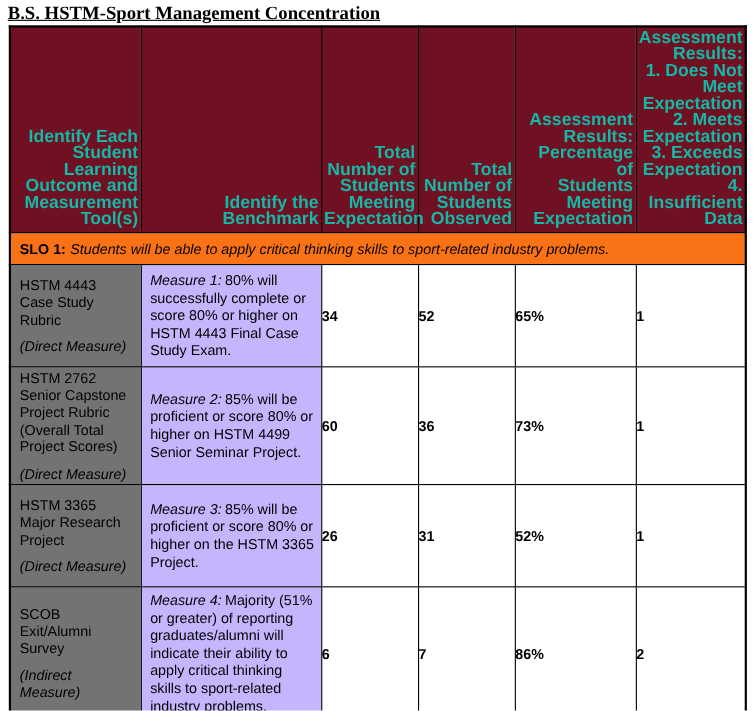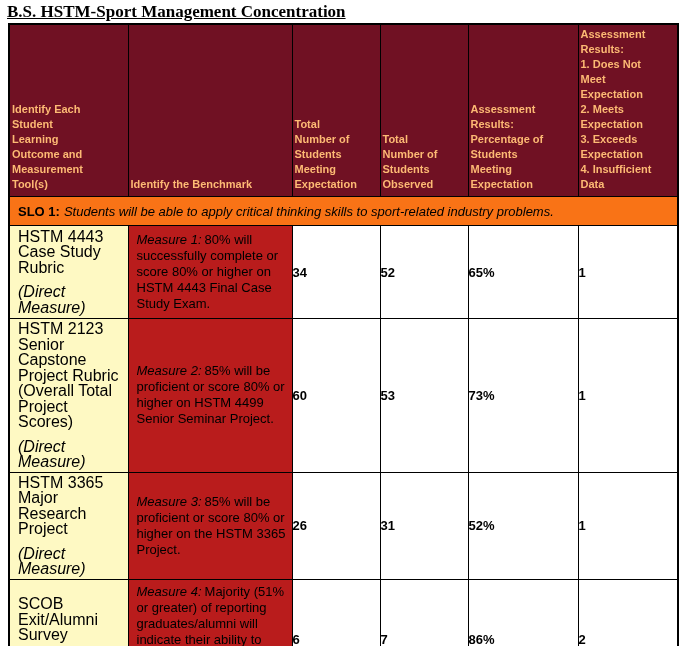--- a/index.html
+++ b/index.html
@@ -23,54 +23,54 @@
     border-collapse: collapse;
     table-layout: fixed;
     width: 671px;
     margin-left: 8px;
     border: 2px solid #000;
     border-bottom: 3px solid #000;
   }
   th, td { border: 1px solid #000; }
   thead th {
     background: #701123;
-    color: #fdba74;
+    color: #14b8a6;
     font-weight: bold;
-    font-size: 11px;
+    font-size: 16px;
     line-height: 15px;
-    text-align: left;
+    text-align: right;
     vertical-align: bottom;
     padding: 2px 2px 4px 2px;
     white-space: pre-line;
     height: 170px;
   }
   tr.slo-row td {
     background: #f97316;
     font-size: 13px;
     padding: 6px 8px;
     height: 29px;
     vertical-align: middle;
   }
   .slo-prefix { font-weight: bold; margin-right: 4px; }
   .slo-text { font-style: italic; }
   td.tool-cell {
     vertical-align: middle;
-    font-size: 16px;
+    font-size: 13px;
     line-height: 15.5px;
     padding: 2px 3px 2px 8px;
-    background: #fef9c3;
+    background: #737373;
   }
   .tool-name { white-space: pre-line; }
   .measure-type { font-style: italic; white-space: pre-line; margin-top: 9px; }
   td.bench-cell {
     vertical-align: middle;
     font-size: 13px;
     line-height: 16px;
     padding: 2px 6px 2px 8px;
-    background: #b91c1c;
+    background: #c4b5fd;
   }
   .bench-prefix { font-style: italic; margin-right: 3px; }
   td.num-cell {
     text-align: left;
     vertical-align: middle;
     font-weight: bold;
     font-size: 13px;
     background: #fff;
   }
   tr.row-1 { height: 93px; }
@@ -149,32 +149,32 @@
           <span class="bench-prefix">Measure 1:</span><span>80% will successfully complete or score 80% or higher on HSTM 4443 Final Case Study Exam.</span>
         </td>
         <td class="num-cell">34</td>
         <td class="num-cell">52</td>
         <td class="num-cell">65%</td>
         <td class="num-cell">1</td>
       </tr>
 
       <tr class="row-2">
         <td class="tool-cell">
-          <div class="tool-name">HSTM 2123
+          <div class="tool-name">HSTM 2762
 Senior Capstone
 Project Rubric
 (Overall Total
 Project Scores)</div>
           <div class="measure-type">(Direct Measure)</div>
         </td>
         <td class="bench-cell">
           <span class="bench-prefix">Measure 2:</span><span>85% will be proficient or score 80% or higher on HSTM 4499 Senior Seminar Project.</span>
         </td>
         <td class="num-cell">60</td>
-        <td class="num-cell">53</td>
+        <td class="num-cell">36</td>
         <td class="num-cell">73%</td>
         <td class="num-cell">1</td>
       </tr>
 
       <tr class="row-3">
         <td class="tool-cell">
           <div class="tool-name">HSTM 3365
 Major Research
 Project</div>
           <div class="measure-type">(Direct Measure)</div>

